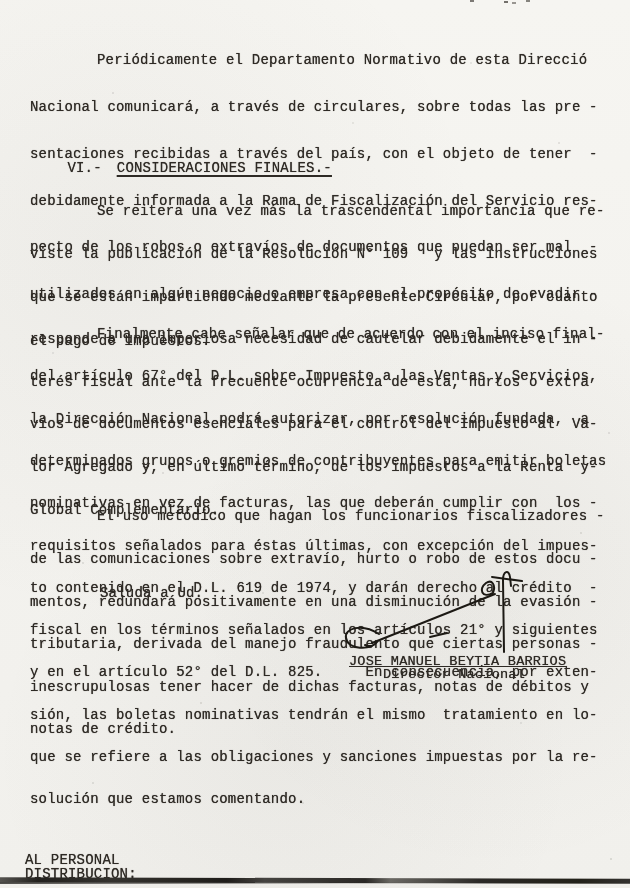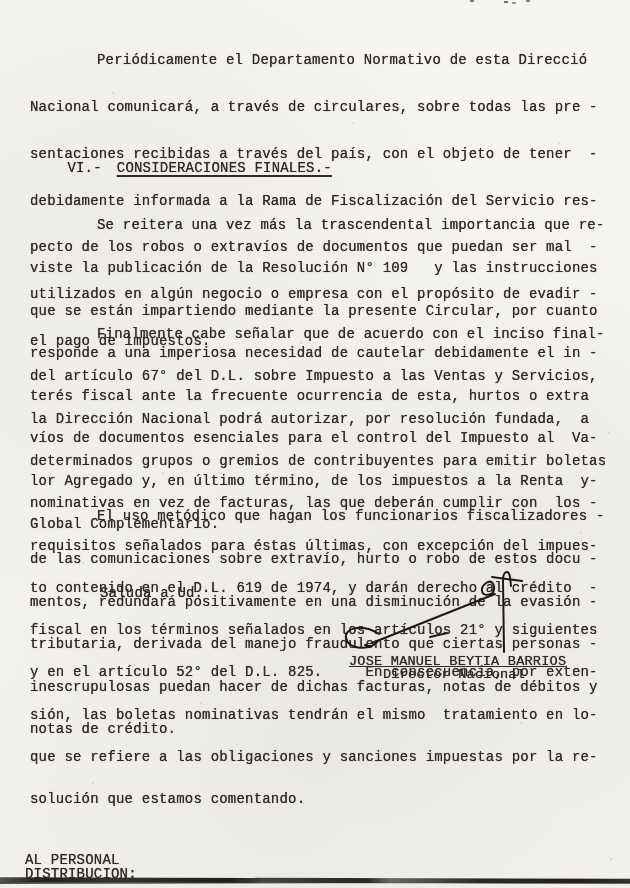--- a/index.html
+++ b/index.html
@@ -20,21 +20,21 @@
   }
   .txt{
     position:absolute;
     font-size:14px;letter-spacing:0.2px;
     white-space:pre;
     text-shadow:0 0 0.7px rgba(45,40,34,0.85);
   }
   .para{left:30px;width:590px;}
   .ln{height:inherit;}
   .p1{top:22px;line-height:15.6px;font-family:Liberation Mono, monospace;}
-  .p2{top:190px;line-height:14.2px;}
+  .p2{top:176px;line-height:14.2px;}
   .p3{top:299px;line-height:14.1px;}
   .p4{top:481px;line-height:14.2px;}
   .indent{padding-left:67px;}
   .heading{top:146px;left:33px;line-height:15px;}
   .heading .title{margin-left:15px;text-decoration:underline;text-underline-offset:3px;text-decoration-thickness:1.5px;}
   .closing{top:585px;left:100px;}
   .sig-name{top:654px;left:349px;font-size:13.6px;text-decoration:underline;}
   .sig-title{top:667px;left:383px;font-size:13.6px;}
   .dist-head{top:866px;left:25px;text-underline-offset:3px;text-decoration-thickness:1.5px;text-align:right;}
   .dist-item{top:852px;left:25px;}
@@ -113,21 +113,21 @@
     <div class="ln">sión, las boletas nominativas tendrán el mismo  tratamiento en lo-</div>
     <div class="ln">que se refiere a las obligaciones y sanciones impuestas por la re-</div>
     <div class="ln">solución que estamos comentando.</div>
   </div>
 
   <div class="txt para p4">
     <div class="ln indent">El uso metódico que hagan los funcionarios fiscalizadores -</div>
     <div class="ln">de las comunicaciones sobre extravío, hurto o robo de estos docu -</div>
     <div class="ln">mentos, redundará positivamente en una disminución de la evasión -</div>
     <div class="ln">tributaria, derivada del manejo fraudulento que ciertas personas -</div>
-    <div class="ln">inescrupulosas puedan hacer de dichas facturas, notas de débitos y</div>
+    <div class="ln">inescrupulosas tener hacer de dichas facturas, notas de débitos y</div>
     <div class="ln">notas de crédito.</div>
   </div>
 
   <div class="txt closing">Saluda a Ud.</div>
 
   <svg class="signature-svg" width="205" height="95" viewBox="0 0 205 95">
     <g fill="none" stroke="#1c1914" stroke-width="2" stroke-linecap="round">
       <path d="M 47 68 C 30 57, 12 62, 14 72 C 16 84, 38 85, 46 75 C 42 80, 37 81, 33 79"></path>
       <path d="M 40 77 L 163 28"></path>
       <path d="M 161 27 C 150 33, 146 23, 154 17 C 160 13, 164 19, 161 27"></path>

